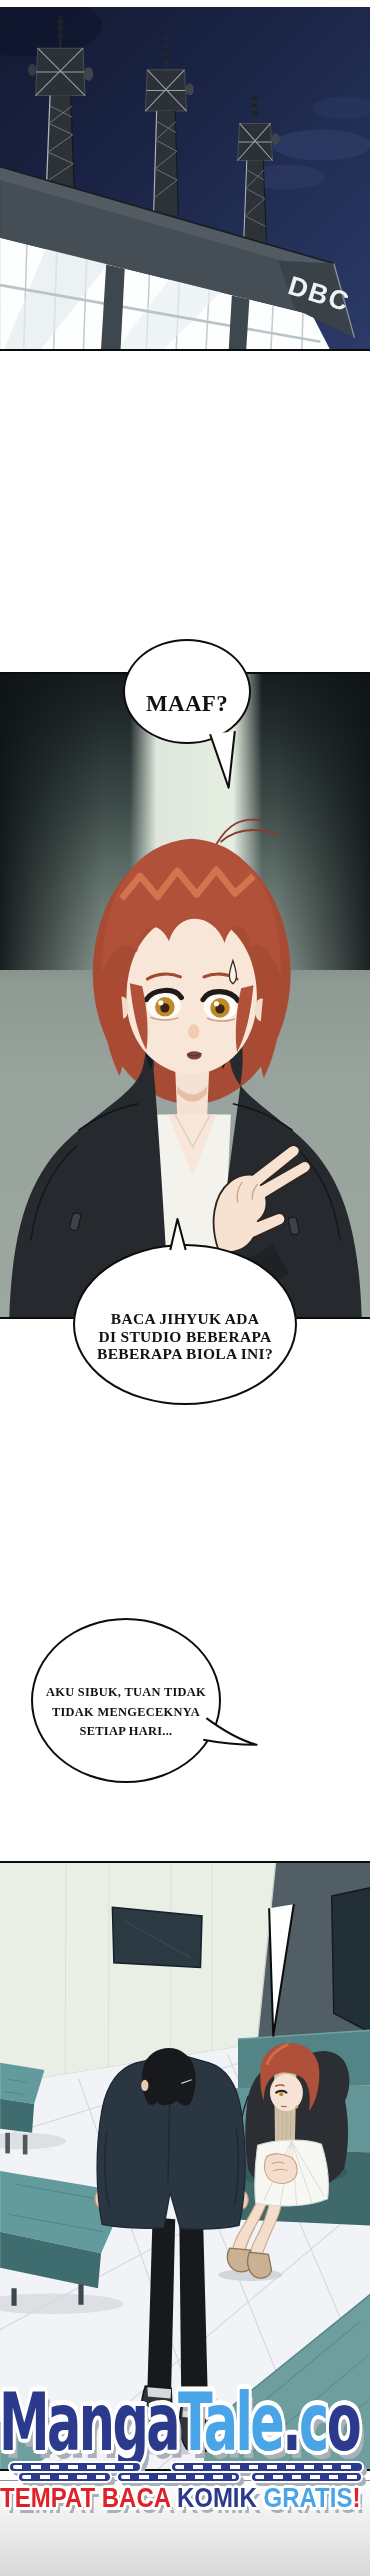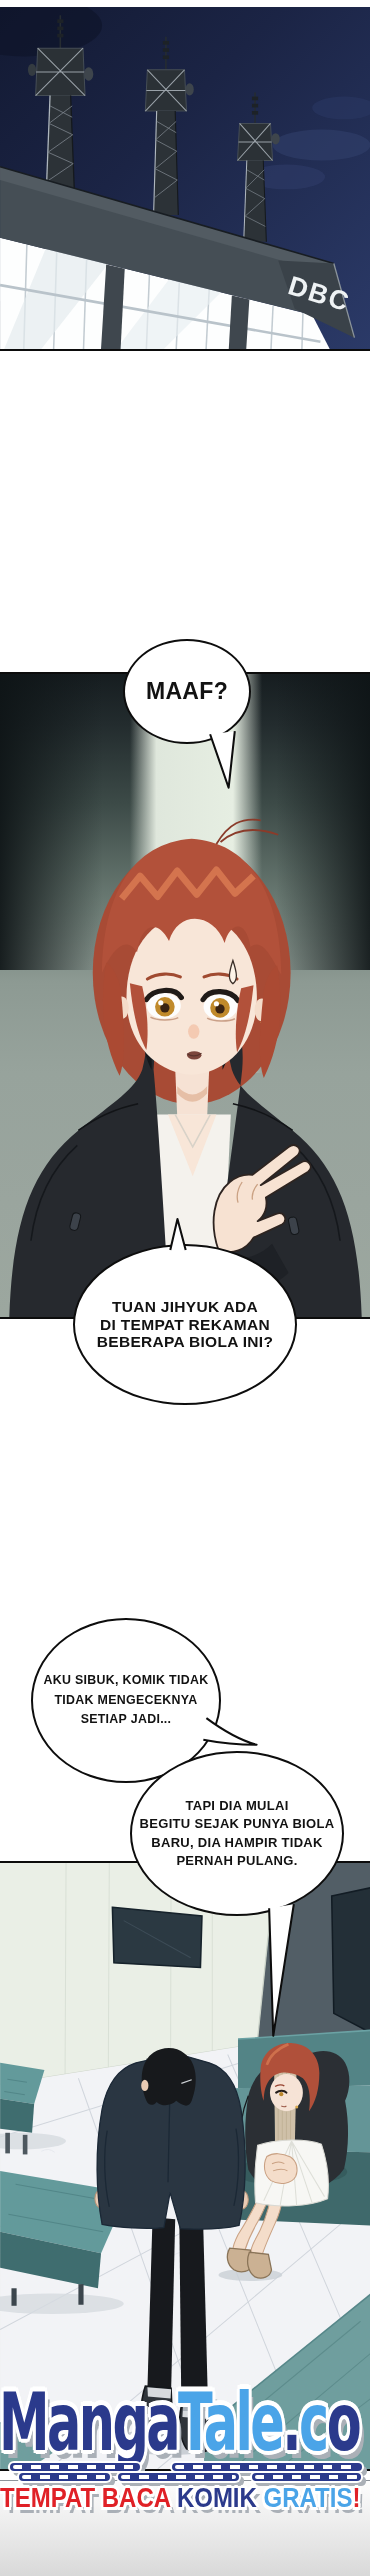--- a/index.html
+++ b/index.html
@@ -26,22 +26,22 @@
   .p-room{top:1861px;height:606px;border-top:2.1px solid #0c0c0c;border-bottom:2.1px solid #0c0c0c;background:#eaefe6;}
 
   
   .p-gradient{top:2480px;height:537px;border-top:1px solid #8d939a;
     background:linear-gradient(180deg,#fdfdfd 0%,#e9e9e9 10%,#cfcfcf 22%,#a8a8a8 34%,#7a7a7a 46%,#4a4a4a 58%,#232323 70%,#0a0a0a 82%,#000 100%);}
 
   
   .bubble{position:absolute;z-index:3;}
   .bubble .shape{position:absolute;left:0;top:0;width:100%;height:100%;box-sizing:border-box;
     background:#fff;border:2.1px solid #0d0d0d;border-radius:50%;}
-  .bubble .txt{position:absolute;left:0;top:0;width:100%;height:100%;display:flex;flex-direction:column;
-    justify-content:center;align-items:center;text-align:center;font-weight:bold;color:#121212;letter-spacing:0.3px;}
+  .bubble .txt{position:absolute;left:0;top:12px;width:100%;height:100%;display:flex;flex-direction:column;
+    justify-content:center;align-items:center;text-align:center;font-weight:bold;color:#121212;letter-spacing:0.3px;font-family:Liberation Serif, serif;}
   .b-maaf{left:123px;top:639px;width:128px;height:105px;}
   .b-maaf .txt{font-size:23px;}
   .b-tuan{left:73px;top:1244px;width:224px;height:161px;}
   .b-tuan .txt{font-size:15.5px;line-height:17.5px;}
   .b-aku{left:31px;top:1618px;width:190px;height:165px;}
   .b-aku .txt{font-size:12.4px;line-height:19.6px;}
   .b-tapi{left:130px;top:1751px;width:214px;height:165px;}
   .b-tapi .txt{font-size:13px;line-height:18.5px;}
   .tail{position:absolute;z-index:4;overflow:visible;}
 
@@ -324,50 +324,41 @@
       <div>MAAF?</div>
     </div>
   </div>
   <svg class="tail" style="left:206px;top:731px;width:36px;height:61px;" viewBox="0 0 70 118">
     <path d="M 8 6 L 44 110 L 56 0" fill="#fff" stroke="#0d0d0d" stroke-width="4" stroke-linejoin="round"></path>
   </svg>
 
   <div class="bubble b-tuan">
     <div class="shape"></div>
     <div class="txt">
-      <div>TUAN JIHYUK ADA</div>
-      <div>DI TEMPAT REKAMAN</div>
+      <div>BACA JIHYUK ADA</div>
+      <div>DI STUDIO BEBERAPA</div>
       <div>BEBERAPA BIOLA INI?</div>
     </div>
   </div>
   <svg class="tail" style="left:166px;top:1216px;width:25px;height:37px;" viewBox="0 0 48 72">
     <path d="M 8 66 L 22 6 L 38 66" fill="#fff" stroke="#0d0d0d" stroke-width="4" stroke-linejoin="round"></path>
   </svg>
 
   <div class="bubble b-aku">
     <div class="shape"></div>
     <div class="txt">
-      <div>AKU SIBUK, KOMIK TIDAK</div>
+      <div>AKU SIBUK, TUAN TIDAK</div>
       <div>TIDAK MENGECEKNYA</div>
-      <div>SETIAP JADI...</div>
+      <div>SETIAP HARI...</div>
     </div>
   </div>
   <svg class="tail" style="left:201px;top:1711px;width:62px;height:43px;" viewBox="0 0 120 84">
     <path d="M 10 14 Q 64 54 108 66 Q 56 66 4 56" fill="#fff" stroke="#0d0d0d" stroke-width="4" stroke-linejoin="round"></path>
   </svg>
 
-  <div class="bubble b-tapi">
-    <div class="shape"></div>
-    <div class="txt">
-      <div>TAPI DIA MULAI</div>
-      <div>BEGITU SEJAK PUNYA BIOLA</div>
-      <div>BARU, DIA HAMPIR TIDAK</div>
-      <div>PERNAH PULANG.</div>
-    </div>
-  </div>
   <svg class="tail" style="left:264px;top:1901px;width:36px;height:139px;" viewBox="0 0 70 270">
     <path d="M 10 14 L 18 262 L 58 6" fill="#fff" stroke="#0d0d0d" stroke-width="4" stroke-linejoin="round"></path>
   </svg>
 
   <div class="banner">
     <div class="logo">
       <span class="c-navy">Manga</span><span class="c-blue">Tale</span><span class="c-navy">.</span><span class="c-blue">c</span><span class="c-navy">o</span>
     </div>
     <div class="bars">
       <div class="barseg row1" style="left:2.1px;width:130px;"></div>

